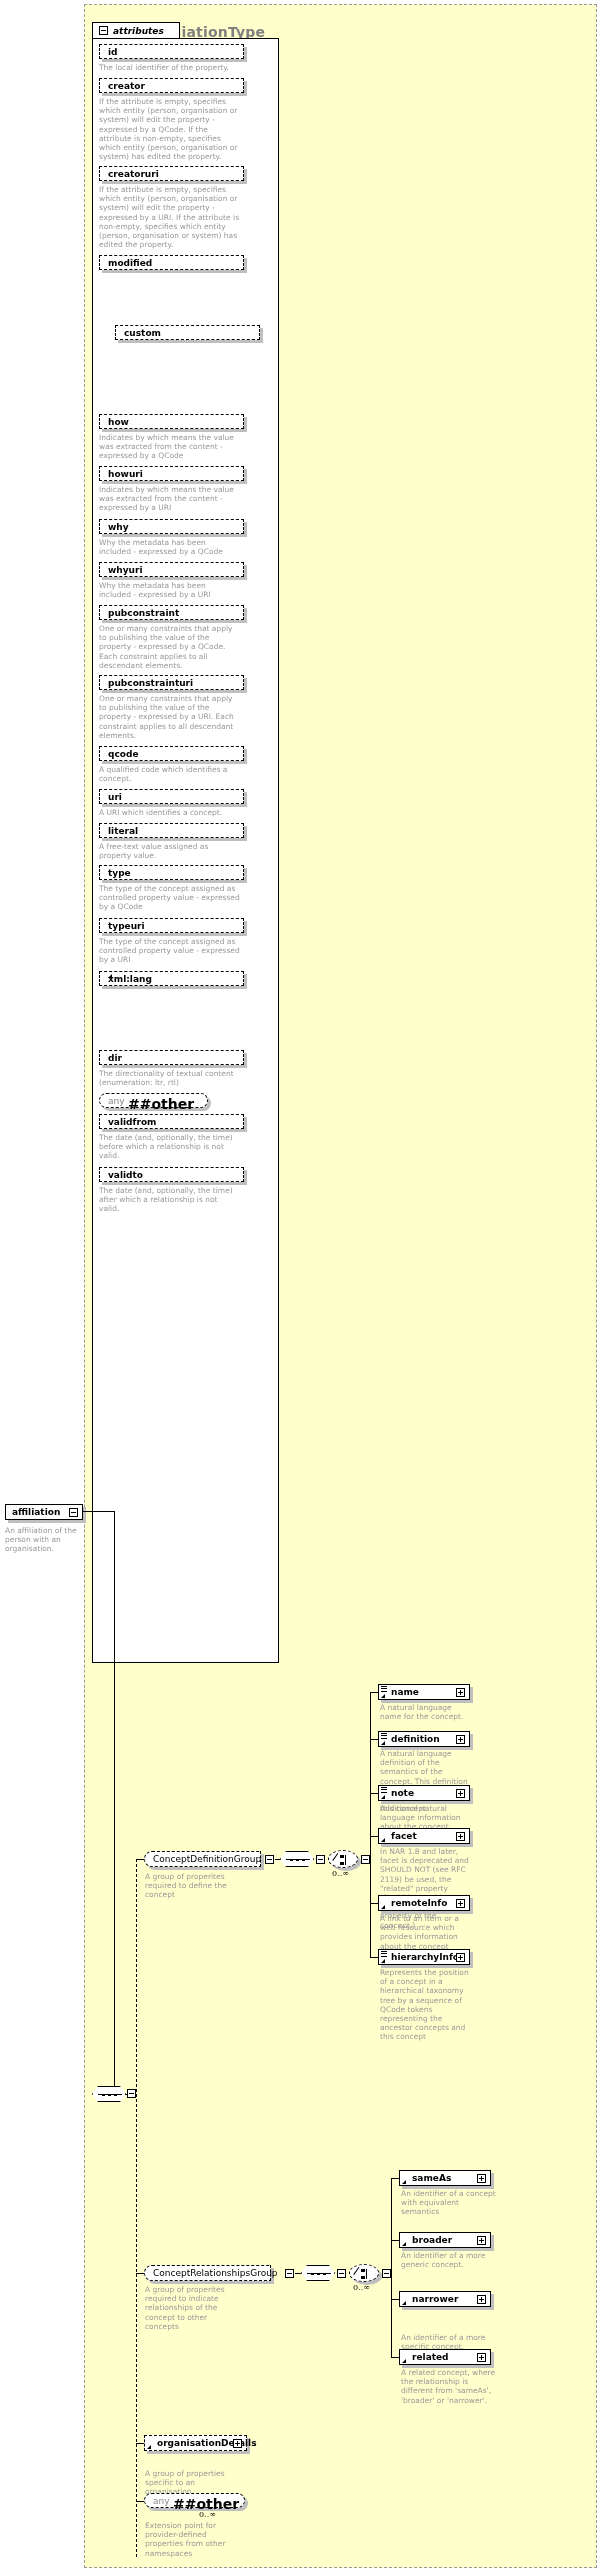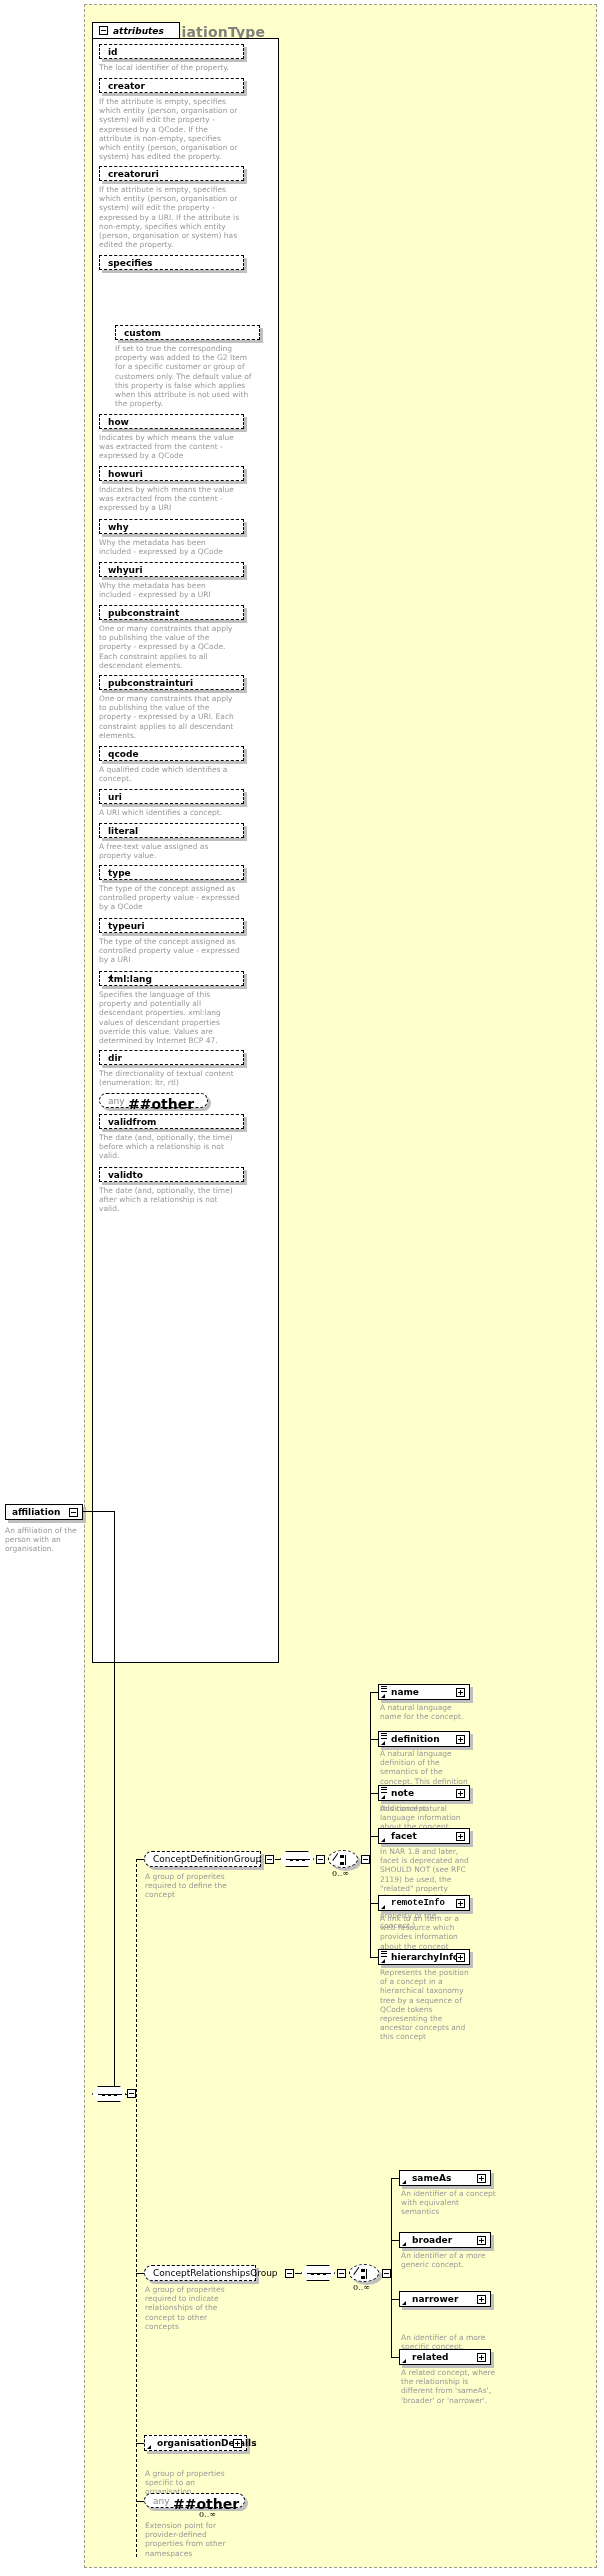--- a/index.html
+++ b/index.html
@@ -191,28 +191,27 @@
       <div class="doc">If the attribute is empty, specifies which entity (person, organisation or system) will edit the property - expressed by a QCode. If the attribute is non-empty, specifies which entity (person, organisation or system) has edited the property.</div>
     </div>
     <div class="attr" style="left: 99px; top: 166px;">
       <div class="box">
         <span>creatoruri</span>
       </div>
       <div class="doc">If the attribute is empty, specifies which entity (person, organisation or system) will edit the property - expressed by a URI. If the attribute is non-empty, specifies which entity (person, organisation or system) has edited the property.</div>
     </div>
     <div class="attr" style="left: 99px; top: 255px;">
       <div class="box">
-        <span>specifies</span>
+        <span>modified</span>
       </div>
     </div>
     <div class="attr" style="left: 99px; top: 325px; margin-left: 16px;">
       <div class="box">
         <span>custom</span>
       </div>
-      <div class="doc">If set to true the corresponding property was added to the G2 Item for a specific customer or group of customers only. The default value of this property is false which applies when this attribute is not used with the property.</div>
     </div>
     <div class="attr" style="left: 99px; top: 414px;">
       <div class="box">
         <span>how</span>
       </div>
       <div class="doc">Indicates by which means the value was extracted from the content - expressed by a QCode</div>
     </div>
     <div class="attr" style="left: 99px; top: 466px;">
       <div class="box">
         <span>howuri</span>
@@ -271,21 +270,20 @@
       <div class="box">
         <span>typeuri</span>
       </div>
       <div class="doc">The type of the concept assigned as controlled property value - expressed by a URI</div>
     </div>
     <div class="attr" style="left: 99px; top: 971px;">
       <div class="box">
         <span class="arrow-mk"></span>
         <span>xml:lang</span>
       </div>
-      <div class="doc">Specifies the language of this property and potentially all descendant properties. xml:lang values of descendant properties override this value. Values are determined by Internet BCP 47.</div>
     </div>
     <div class="attr" style="left: 99px; top: 1050px;">
       <div class="box">
         <span>dir</span>
       </div>
       <div class="doc">The directionality of textual content (enumeration: ltr, rtl)</div>
     </div>
     <div class="attr" style="left: 99px; top: 1093px;">
       <div class="anybox">
         <span class="any">any</span>
@@ -377,36 +375,36 @@
     </div>
     <div class="edoc" style="left:380px;top:1804px;width:92px;">Additional natural language information about the concept.</div>
     <div class="hln" style="left:370px;top:1836px;width:8px;"></div>
     <div class="elem" style="left:378px;top:1828px;width:92px;">
       <span class="ar"></span>
       <span class="nm">facet</span>
       <span class="plus-box" style="right:4px;top:3px;"></span>
     </div>
     <div class="edoc" style="left:380px;top:1847px;width:92px;">In NAR 1.8 and later, facet is deprecated and SHOULD NOT (see RFC 2119) be used, the "related" property should be used instead (was: An intrinsic property of the concept.)</div>
     <div class="hln" style="left:370px;top:1903px;width:8px;"></div>
-    <div class="elem" style="left:378px;top:1895px;width:92px;font-family:Liberation Mono, monospace;">
+    <div class="elem" style="left:378px;top:1895px;width:92px;">
       <span class="ar"></span>
       <span class="nm">remoteInfo</span>
       <span class="plus-box" style="right:4px;top:3px;"></span>
     </div>
     <div class="edoc" style="left:380px;top:1914px;width:92px;">A link to an item or a web resource which provides information about the concept</div>
     <div class="hln" style="left:370px;top:1957px;width:8px;"></div>
     <div class="elem" style="left:378px;top:1949px;width:92px;">
       <span class="seq-mk"></span>
       <span class="ar"></span>
       <span class="nm">hierarchyInfo</span>
       <span class="plus-box" style="right:4px;top:3px;"></span>
     </div>
     <div class="edoc" style="left:380px;top:1968px;width:92px;">Represents the position of a concept in a hierarchical taxonomy tree by a sequence of QCode tokens representing the ancestor concepts and this concept</div>
     <div class="hln" style="left:136px;top:2273px;width:8px;"></div>
-    <div class="groupbox" style="left:144px;top:2265px;width:112px;">
+    <div class="groupbox" style="left:144px;top:2265px;width:127px;">
       <span class="gnm">ConceptRelationshipsGroup</span>
     </div>
     <span class="minus-box" style="left:285px;top:2269px;"></span>
     <div class="edoc" style="left:145px;top:2285px;width:92px;">A group of properites required to indicate relationships of the concept to other concepts</div>
     <div class="ln" style="left:295px;top:2273px;width:6px;height:1px;"></div>
     <div class="seqnode" style="left:301px;top:2265px;">
       <div class="seqline"></div>
       <div class="dots">
         <i style="left:2px"></i>
         <i style="left:8px"></i>

